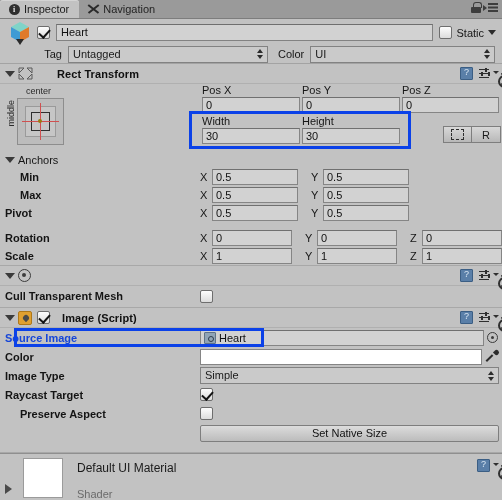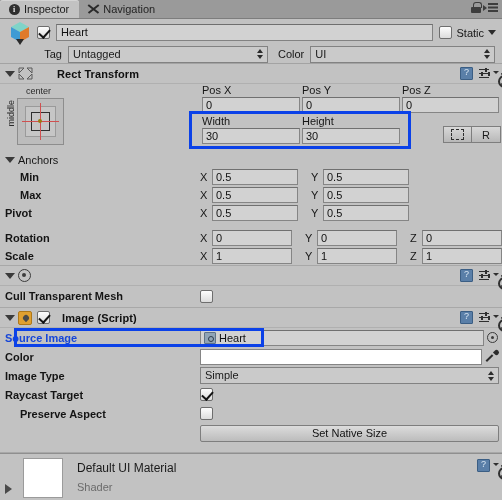--- a/index.html
+++ b/index.html
@@ -534,21 +534,21 @@
   </div>
 </div>
 
 <div class="mat-footer">
   <div style="display:flex;align-items:flex-end;padding-bottom:3px;width:16px">
     <span class="tri-right"></span>
   </div>
   <div class="mat-swatch" style="margin-left:2px"></div>
   <div style="flex:1;margin-left:14px">
     <div style="font-size:12px;color:#1a1a1a;padding-top:3px">Default UI Material</div>
-    <div style="display:flex;align-items:center;margin-top:6px">
+    <div style="display:flex;align-items:center;margin-top:13px">
       <span style="font-size:11px;color:#6b6b6b;width:82px">Shader</span>
     </div>
   </div>
   <div style="position:absolute;right:5px;top:5px;display:flex;gap:7px;align-items:center">
     <span class="ico-help"></span>
     <span style="position:relative"><span class="ico-gear"></span><span class="gear-caret"></span></span>
   </div>
 </div>
 
 </body></html>

